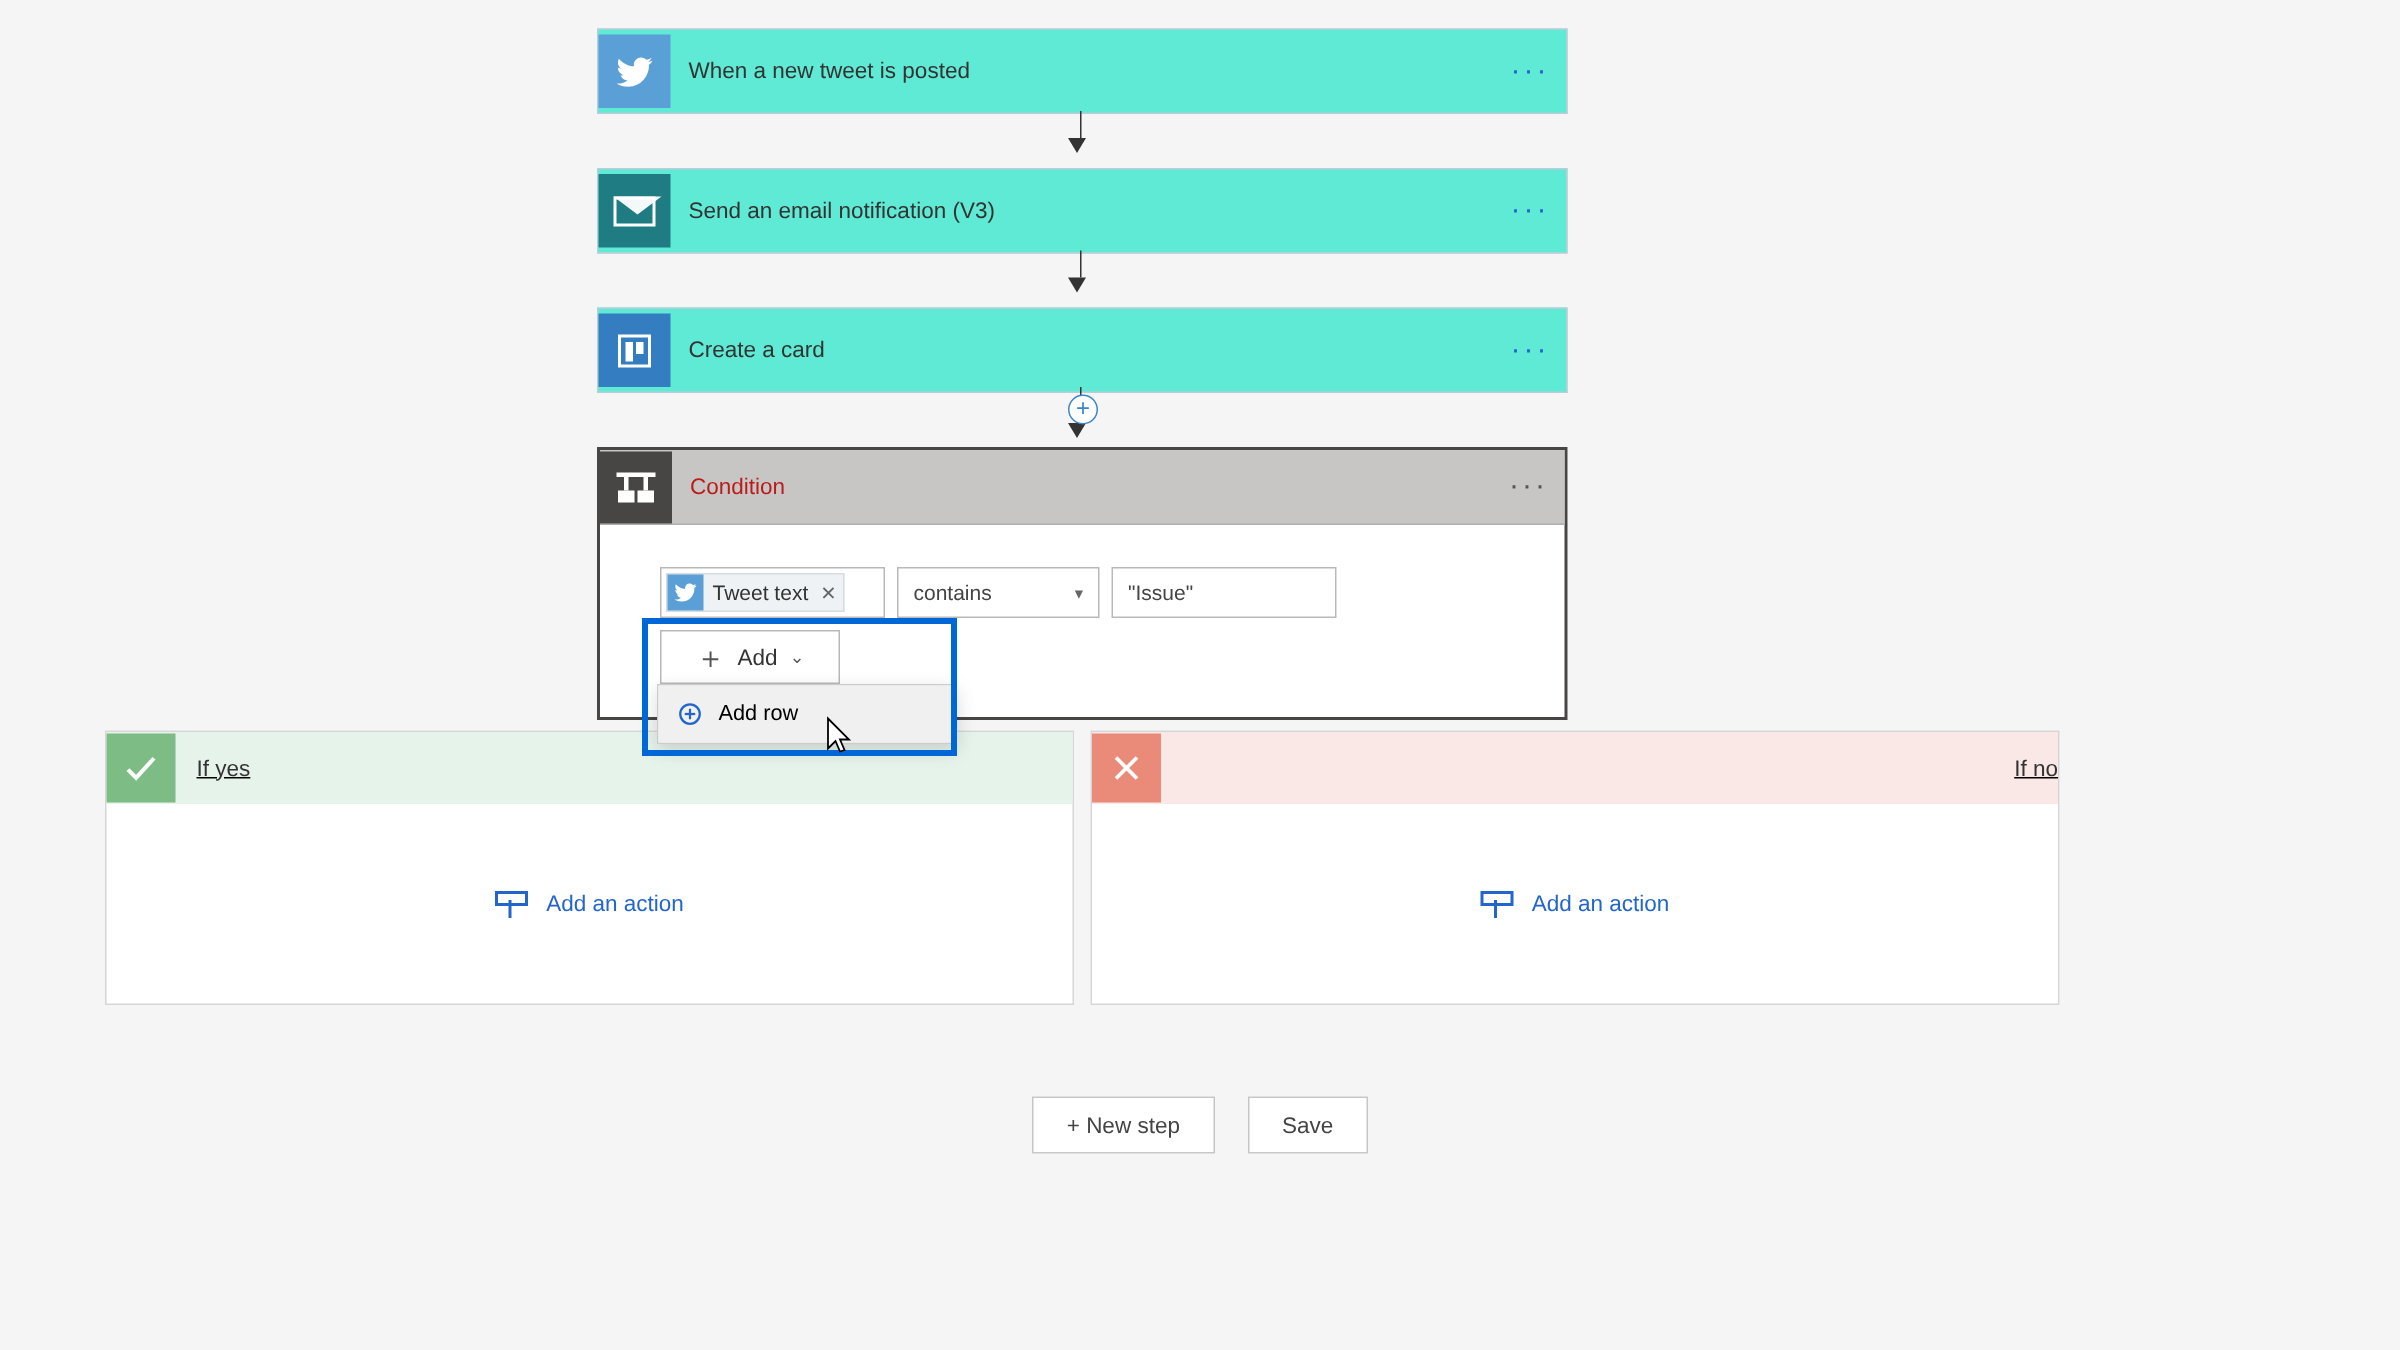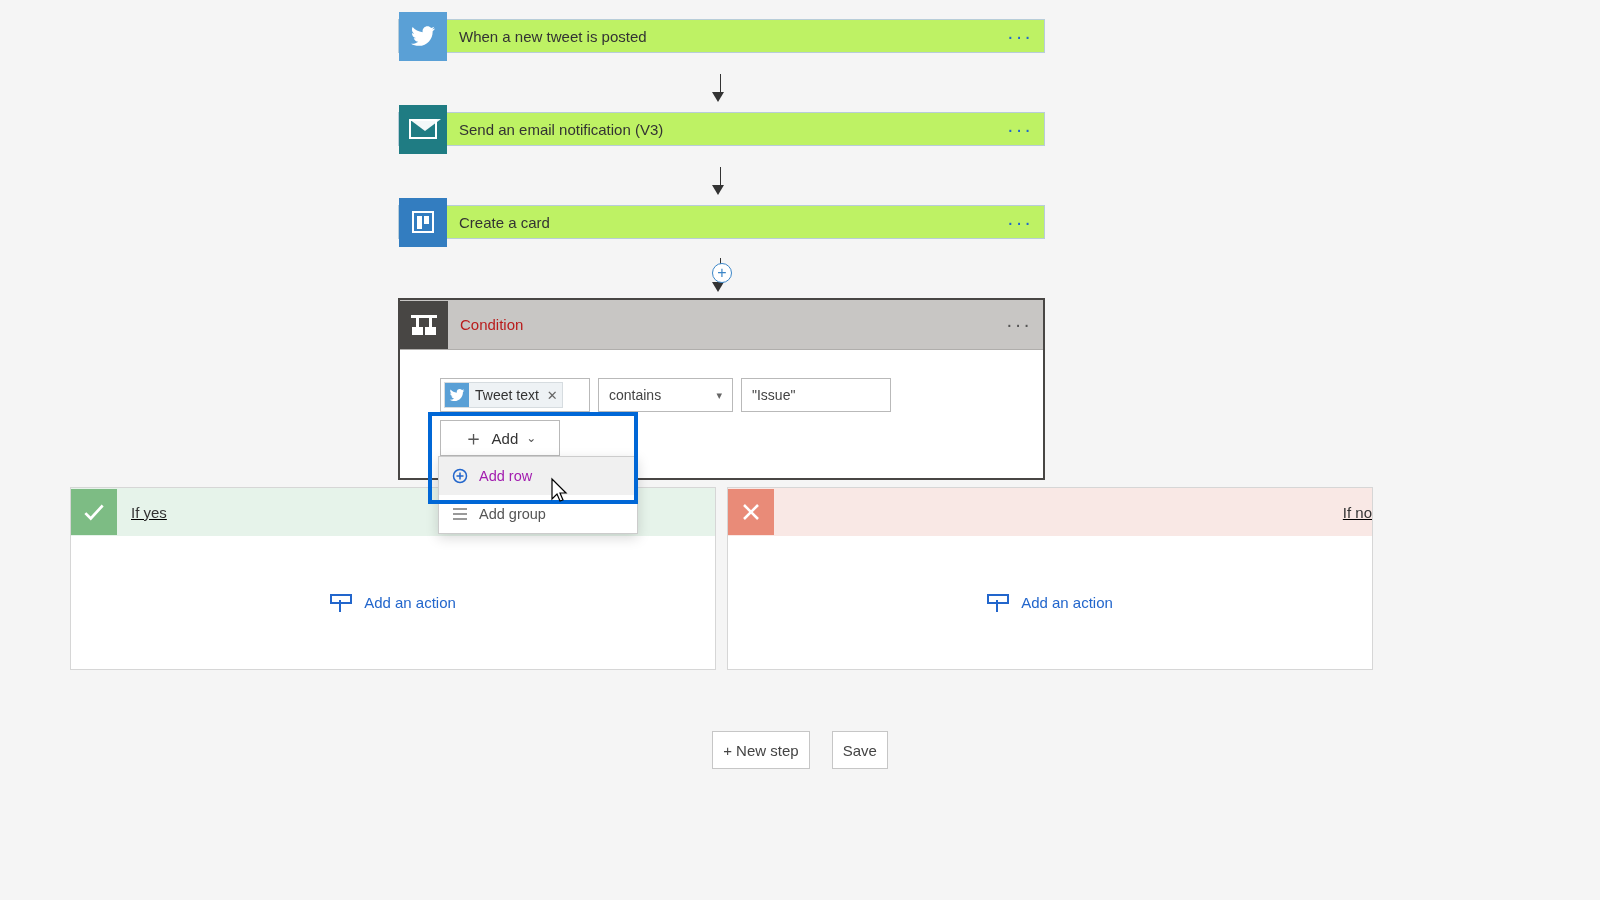--- a/index.html
+++ b/index.html
@@ -4,22 +4,22 @@
 <style>
   * { box-sizing: border-box; margin: 0; padding: 0; font-family: "Segoe UI", Arial, sans-serif; }
   body { background: #f5f5f5; width: 1600px; height: 900px; position: relative; overflow: hidden; }
 
   .canvas { position: relative; width: 100%; height: 100%; }
 
   .step-card {
     position: absolute;
     left: 398px;
     width: 647px;
-    height: 34px;
-    background: #bef264;
+    height: 57px;
+    background: #5eead4;
     border: 1px solid #b8cdd9;
     display: flex;
     align-items: center;
   }
   .step-card .iconbox {
     width: 48px; height: 49px;
     display: flex; align-items: center; justify-content: center;
     color: #fff;
   }
   .step-card .label {
@@ -149,21 +149,21 @@
     box-shadow: 0 4px 12px rgba(0,0,0,.15);
     z-index: 15;
   }
   .add-dropdown .menu-item {
     height: 38px;
     display: flex; align-items: center; gap: 10px;
     padding: 0 12px;
     font-size: 14.5px; color: #555;
     cursor: pointer;
   }
-  .add-dropdown .menu-item.hovered { background: #f0f0f0; color: #a21caf; }
+  .add-dropdown .menu-item.hovered { background: #f0f0f0; color: #000000; }
   .add-dropdown .mi-icon { width: 18px; display:flex; align-items:center; justify-content:center; }
 
   .branch {
     position: absolute;
     top: 487px;
     width: 646px;
     height: 183px;
     background: #fff;
     border: 1px solid #d6d6d6;
   }
@@ -196,21 +196,21 @@
   .add-action .aicn::after {
     content:''; position:absolute; left:9px; top:6px; width:0; height:12px; border-left:2px solid #2266cc;
   }
 
   .footer-btns {
     position: absolute;
     top: 731px; left: 0; right: 0;
     display: flex; justify-content: center; gap: 22px;
   }
   .footer-btns button {
-    height: 38px; padding: 0 10px;
+    height: 38px; padding: 0 22px;
     background: #fff; border: 1px solid #c6c6c6;
     font-size: 15px; color: #444; cursor: pointer;
   }
 
   .cursor {
     position: absolute;
     left: 549px; top: 477px;
     z-index: 30;
     pointer-events: none;
   }
@@ -326,30 +326,20 @@
     <div class="menu-item hovered">
       <span class="mi-icon" style="color:#2266cc;">
         <svg width="16" height="16" viewBox="0 0 16 16" fill="none" stroke="#2266cc" stroke-width="1.5">
             <circle cx="8" cy="8" r="6.5"></circle>
             <line x1="8" y1="4.5" x2="8" y2="11.5"></line>
             <line x1="4.5" y1="8" x2="11.5" y2="8"></line>
           </svg>
       </span>
       <span>Add row</span>
     </div>
-    <div class="menu-item">
-      <span class="mi-icon" style="color:#777;">
-        <svg width="16" height="14" viewBox="0 0 16 14" stroke="#777" stroke-width="1.5">
-            <line x1="1" y1="2" x2="15" y2="2"></line>
-            <line x1="1" y1="7" x2="15" y2="7"></line>
-            <line x1="1" y1="12" x2="15" y2="12"></line>
-          </svg>
-      </span>
-      <span>Add group</span>
-    </div>
   </div>
 
   <div class="highlight-box"></div>
 
   <div class="branch yes">
     <div class="branch-header">
       <div class="iconbox">
         <svg class="check" viewBox="0 0 24 24" fill="none" stroke="#fff" stroke-width="2.5">
             <polyline points="4,13 9,18 20,6"></polyline>
           </svg>

